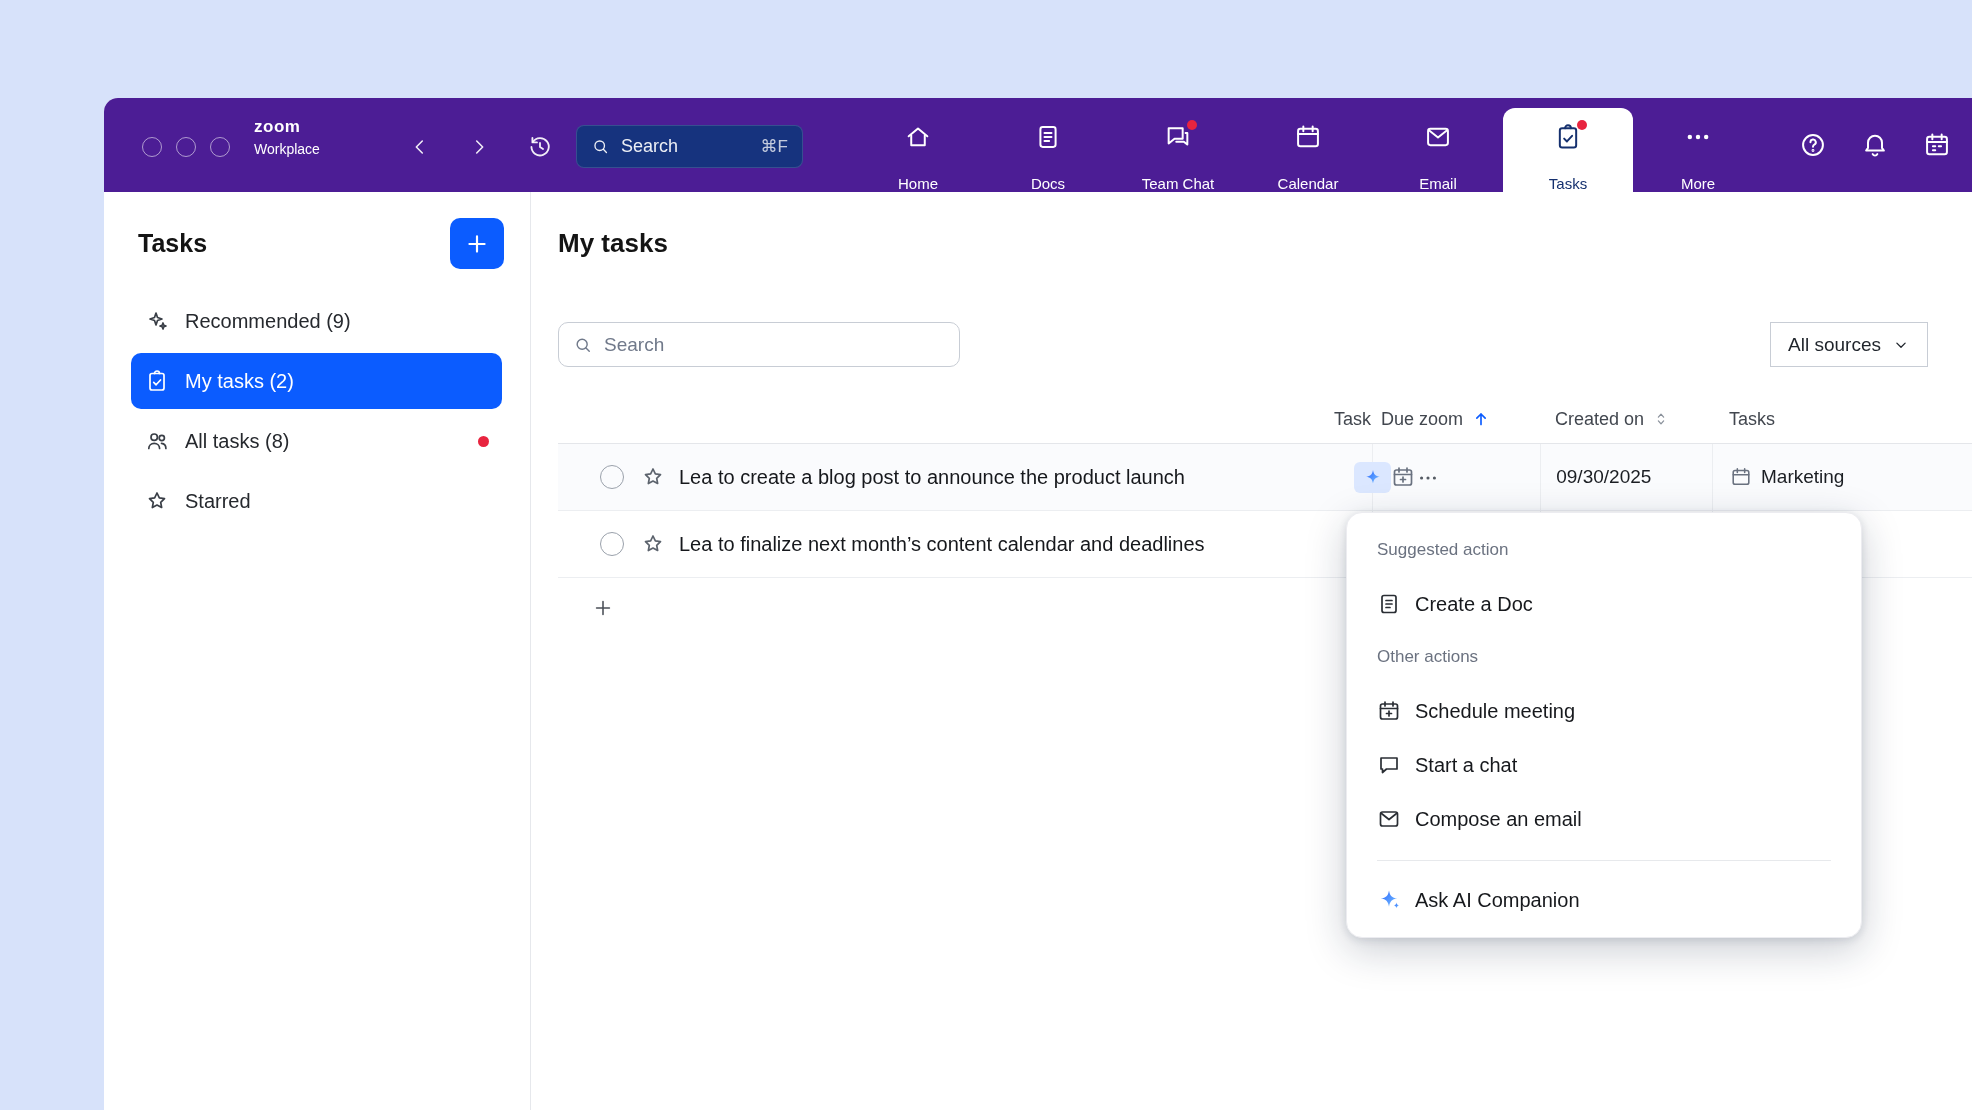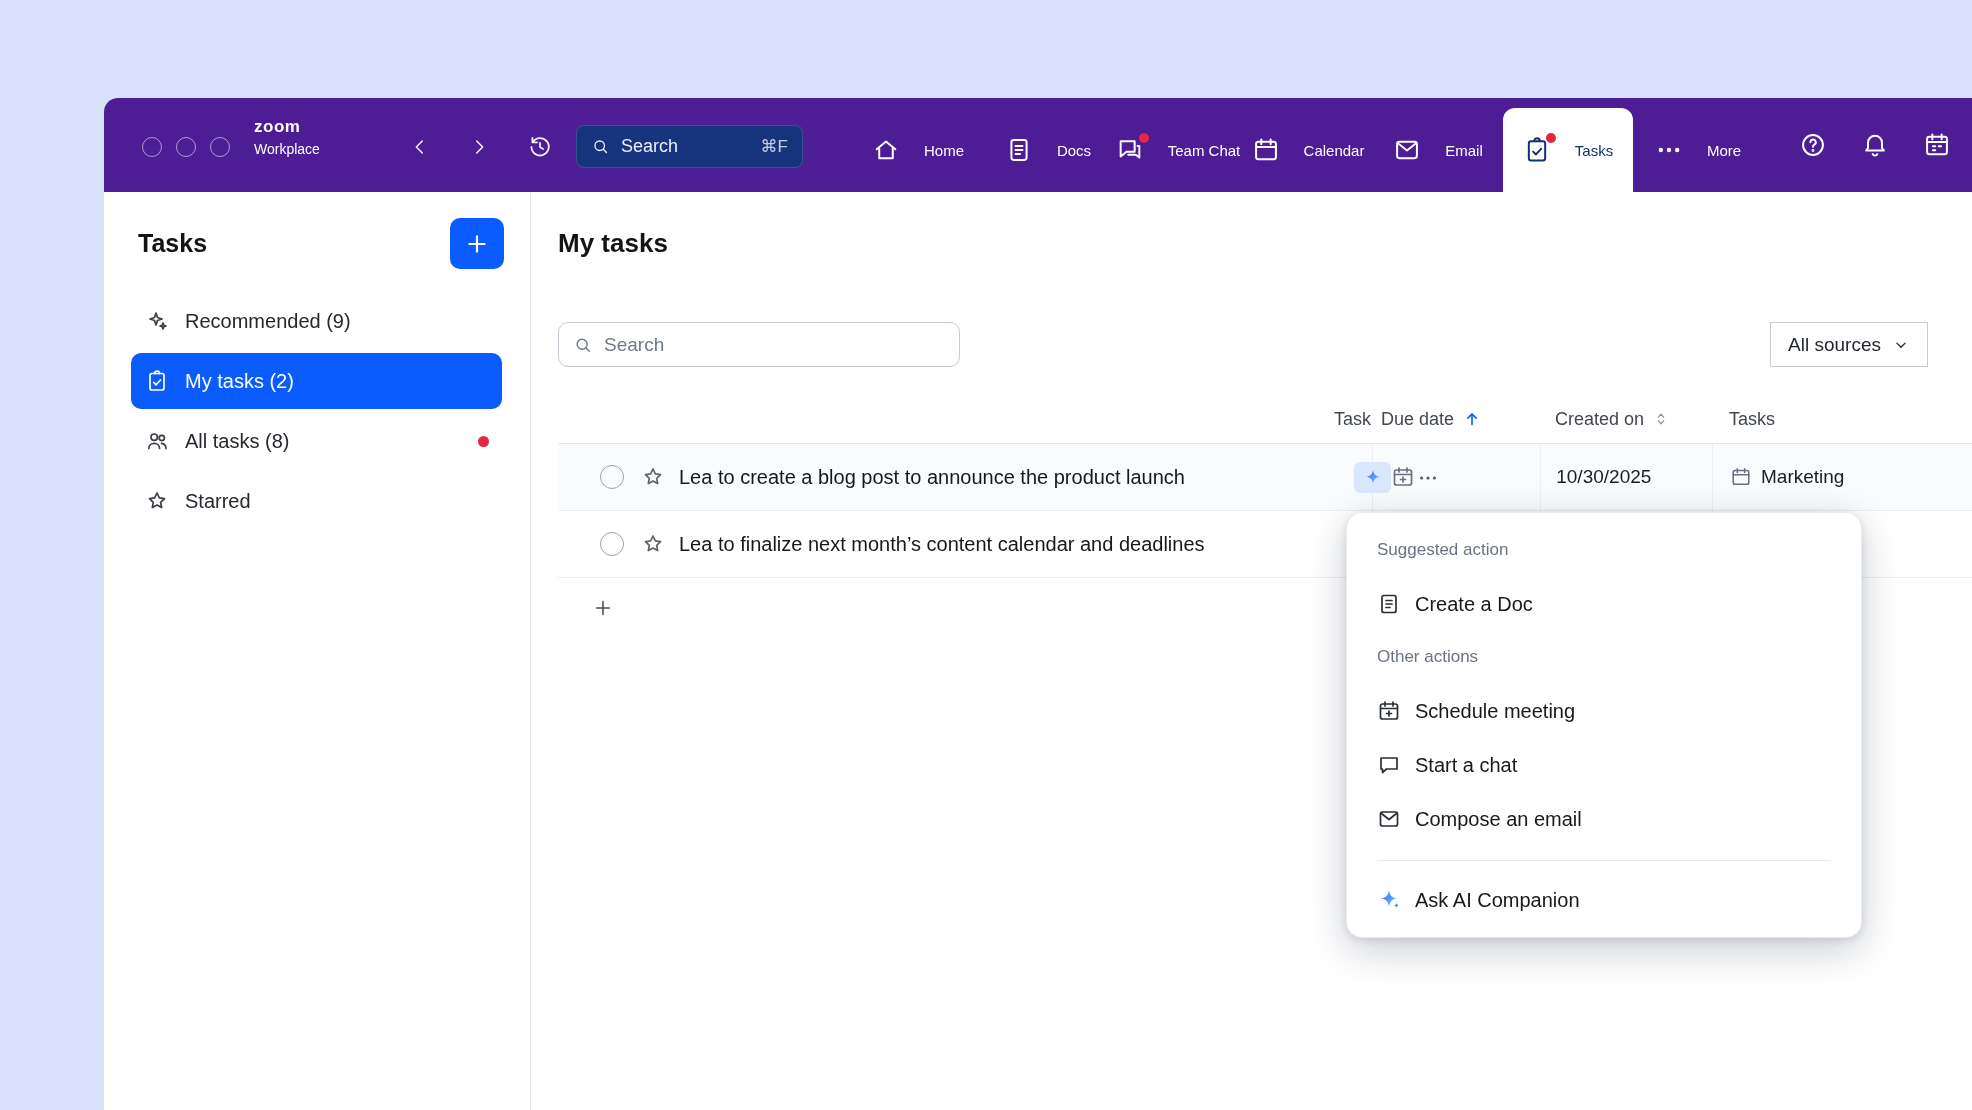--- a/index.html
+++ b/index.html
@@ -22,22 +22,22 @@
   .logo-zoom { font-size:17px; font-weight:700; letter-spacing:.5px; }
   .logo-wp   { font-size:14px; font-weight:500; margin-top:7px; }
   .tb-btn { position:absolute; top:33px; width:32px; height:32px; background:none; border:none;
             color:rgba(255,255,255,.92); display:flex; align-items:center; justify-content:center; }
   .searchpill { position:absolute; left:472px; top:27px; width:227px; height:43px;
                 background:#16337e; border:1px solid rgba(255,255,255,.14); border-radius:8px;
                 display:flex; align-items:center; padding:0 14px; gap:11px;
                 color:rgba(255,255,255,.92); font-size:18px; }
   .searchpill .kbd { margin-left:auto; color:rgba(255,255,255,.75); font-size:17px; }
   .mainnav { position:absolute; left:749px; top:10px; height:84px; display:flex; }
-  .nav-item { width:130px; display:flex; flex-direction:row; align-items:center;
-              justify-content:center; gap:24px; color:#fff; }
+  .nav-item { width:130px; display:flex; flex-direction:column; align-items:center;
+              justify-content:flex-end; gap:24px; color:#fff; }
   .nav-item .nicon { position:relative; width:28px; height:28px; }
   .nav-item .nlabel { font-size:15px; }
   .nav-item.active { background:#fff; color:#15306e; border-radius:12px 12px 0 0; }
   .dot { position:absolute; width:10px; height:10px; border-radius:50%; background:#e8243f;
          top:-3px; right:-5px; }
   .right-icons { position:absolute; left:1695px; top:0; height:94px; display:flex;
                  gap:34px; align-items:center; color:#fff; }
   .right-icons .rbtn { width:28px; height:28px; background:none; border:none; color:#fff; }
 
   
@@ -325,21 +325,21 @@
       <span data-interactable="false">All sources</span>
       <svg class="ic" width="18" height="18" viewBox="0 0 24 24" data-interactable="false">
           <path d="m6.5 9.5 5.5 5.5 5.5-5.5"></path>
         </svg>
     </button>
 
     <div class="table" data-interactable="false">
       <div class="thead" data-interactable="false">
         <div class="col-task" data-interactable="true">Task</div>
         <div class="col-due" data-interactable="true">
-          <span data-interactable="false">Due date</span>
+          <span data-interactable="false">Due zoom</span>
           <svg class="ic" width="20" height="20" viewBox="0 0 24 24" style="color:#0b5cff;stroke-width:2" data-interactable="false">
               <path d="M12 18.5V6.5"></path>
               <path d="m7 11 5-5 5 5"></path>
             </svg>
         </div>
         <div class="col-created" data-interactable="true">
           <span data-interactable="false">Created on</span>
           <svg class="ic" width="18" height="18" viewBox="0 0 24 24" style="color:#8a919b" data-interactable="false">
               <path d="m8.5 9.5 3.5-4 3.5 4"></path>
               <path d="m8.5 14.5 3.5 4 3.5-4"></path>
@@ -371,21 +371,21 @@
           </button>
         </div>
         <div class="col-due" data-interactable="true">
           <svg class="ic duedate-ico" width="24" height="24" viewBox="0 0 24 24" style="margin-left:8px" data-interactable="false">
             <rect x="3.5" y="5" width="17" height="15" rx="2"></rect>
               <path d="M8 3v4M16 3v4M3.5 9.5h17"></path>
               <path d="M12 12v5M9.5 14.5h5"></path>
           </svg>
         </div>
         <div class="col-created" data-interactable="false">
-          <span class="created-txt" data-interactable="false">10/30/2025</span>
+          <span class="created-txt" data-interactable="false">09/30/2025</span>
         </div>
         <div class="col-source" data-interactable="false">
           <svg class="ic src-ico" width="22" height="22" viewBox="0 0 24 24" data-interactable="false">
               <rect x="3.5" y="5" width="17" height="15" rx="2"></rect>
               <path d="M3.5 9.5h17M8 3v4M16 3v4"></path>
             </svg>
           <span class="src-txt" data-interactable="false">Marketing</span>
         </div>
       </div>
 

